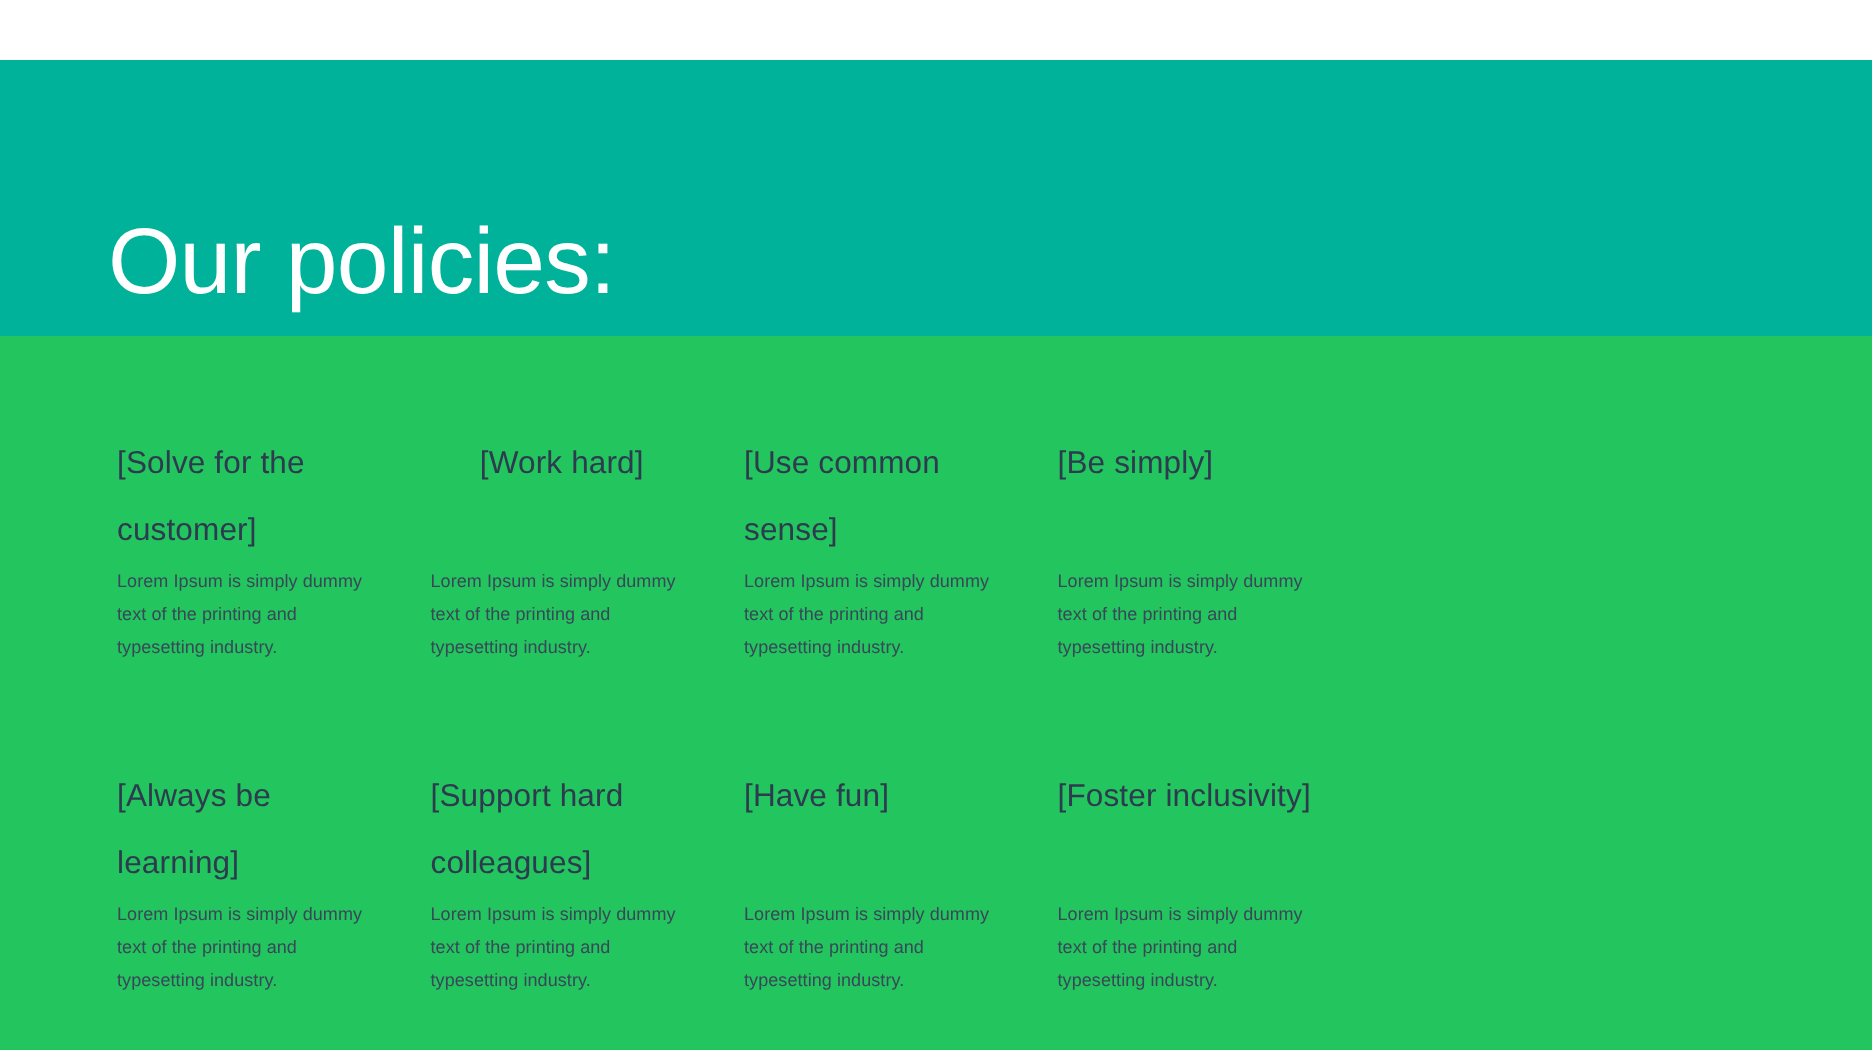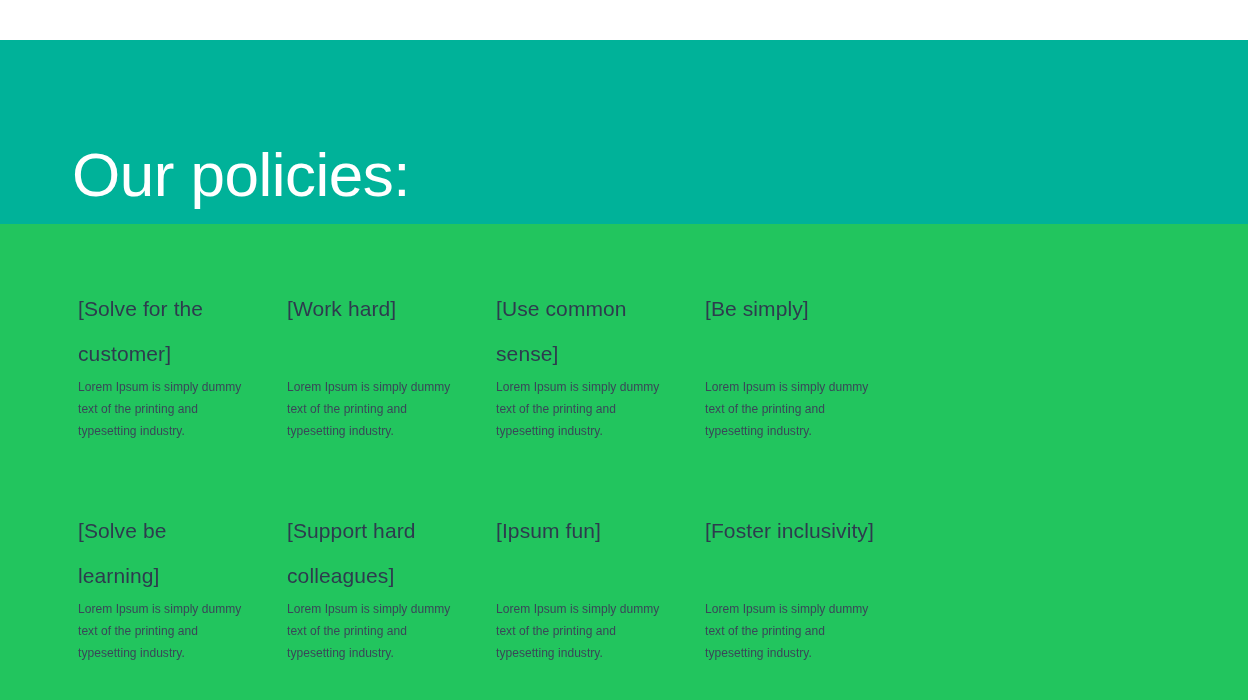--- a/index.html
+++ b/index.html
@@ -113,50 +113,50 @@
   <div class="content">
 
     <div class="row row-1">
 
       <div class="cell cell-0">
         <h2 class="cell-heading" style="color: rgb(46, 59, 78);">[Solve for the customer]</h2>
         <p class="cell-body" style="color: rgb(58, 71, 88);">Lorem Ipsum is simply dummy text of the printing and typesetting industry.</p>
       </div>
 
       <div class="cell cell-1">
-        <h2 class="cell-heading" style="color: rgb(46, 59, 78);">[Work hard]</h2>
+        <h2 class="cell-heading" style="color: rgb(46, 59, 78); text-align: center;">[Work hard]</h2>
         <p class="cell-body" style="color: rgb(58, 71, 88);">Lorem Ipsum is simply dummy text of the printing and typesetting industry.</p>
       </div>
 
       <div class="cell cell-2">
         <h2 class="cell-heading" style="color: rgb(46, 59, 78);">[Use common sense]</h2>
         <p class="cell-body" style="color: rgb(58, 71, 88);">Lorem Ipsum is simply dummy text of the printing and typesetting industry.</p>
       </div>
 
       <div class="cell cell-3">
         <h2 class="cell-heading" style="color: rgb(46, 59, 78);">[Be simply]</h2>
         <p class="cell-body" style="color: rgb(58, 71, 88);">Lorem Ipsum is simply dummy text of the printing and typesetting industry.</p>
       </div>
 
     </div>
 
     <div class="row row-2">
 
       <div class="cell cell-0">
-        <h2 class="cell-heading" style="color: rgb(46, 59, 78);">[Solve be learning]</h2>
+        <h2 class="cell-heading" style="color: rgb(46, 59, 78);">[Always be learning]</h2>
         <p class="cell-body" style="color: rgb(58, 71, 88);">Lorem Ipsum is simply dummy text of the printing and typesetting industry.</p>
       </div>
 
       <div class="cell cell-1">
         <h2 class="cell-heading" style="color: rgb(46, 59, 78);">[Support hard colleagues]</h2>
         <p class="cell-body" style="color: rgb(58, 71, 88);">Lorem Ipsum is simply dummy text of the printing and typesetting industry.</p>
       </div>
 
       <div class="cell cell-2">
-        <h2 class="cell-heading" style="color: rgb(46, 59, 78);">[Ipsum fun]</h2>
+        <h2 class="cell-heading" style="color: rgb(46, 59, 78);">[Have fun]</h2>
         <p class="cell-body" style="color: rgb(58, 71, 88);">Lorem Ipsum is simply dummy text of the printing and typesetting industry.</p>
       </div>
 
       <div class="cell cell-3">
         <h2 class="cell-heading" style="color: rgb(46, 59, 78);">[Foster inclusivity]</h2>
         <p class="cell-body" style="color: rgb(58, 71, 88);">Lorem Ipsum is simply dummy text of the printing and typesetting industry.</p>
       </div>
 
     </div>
 

